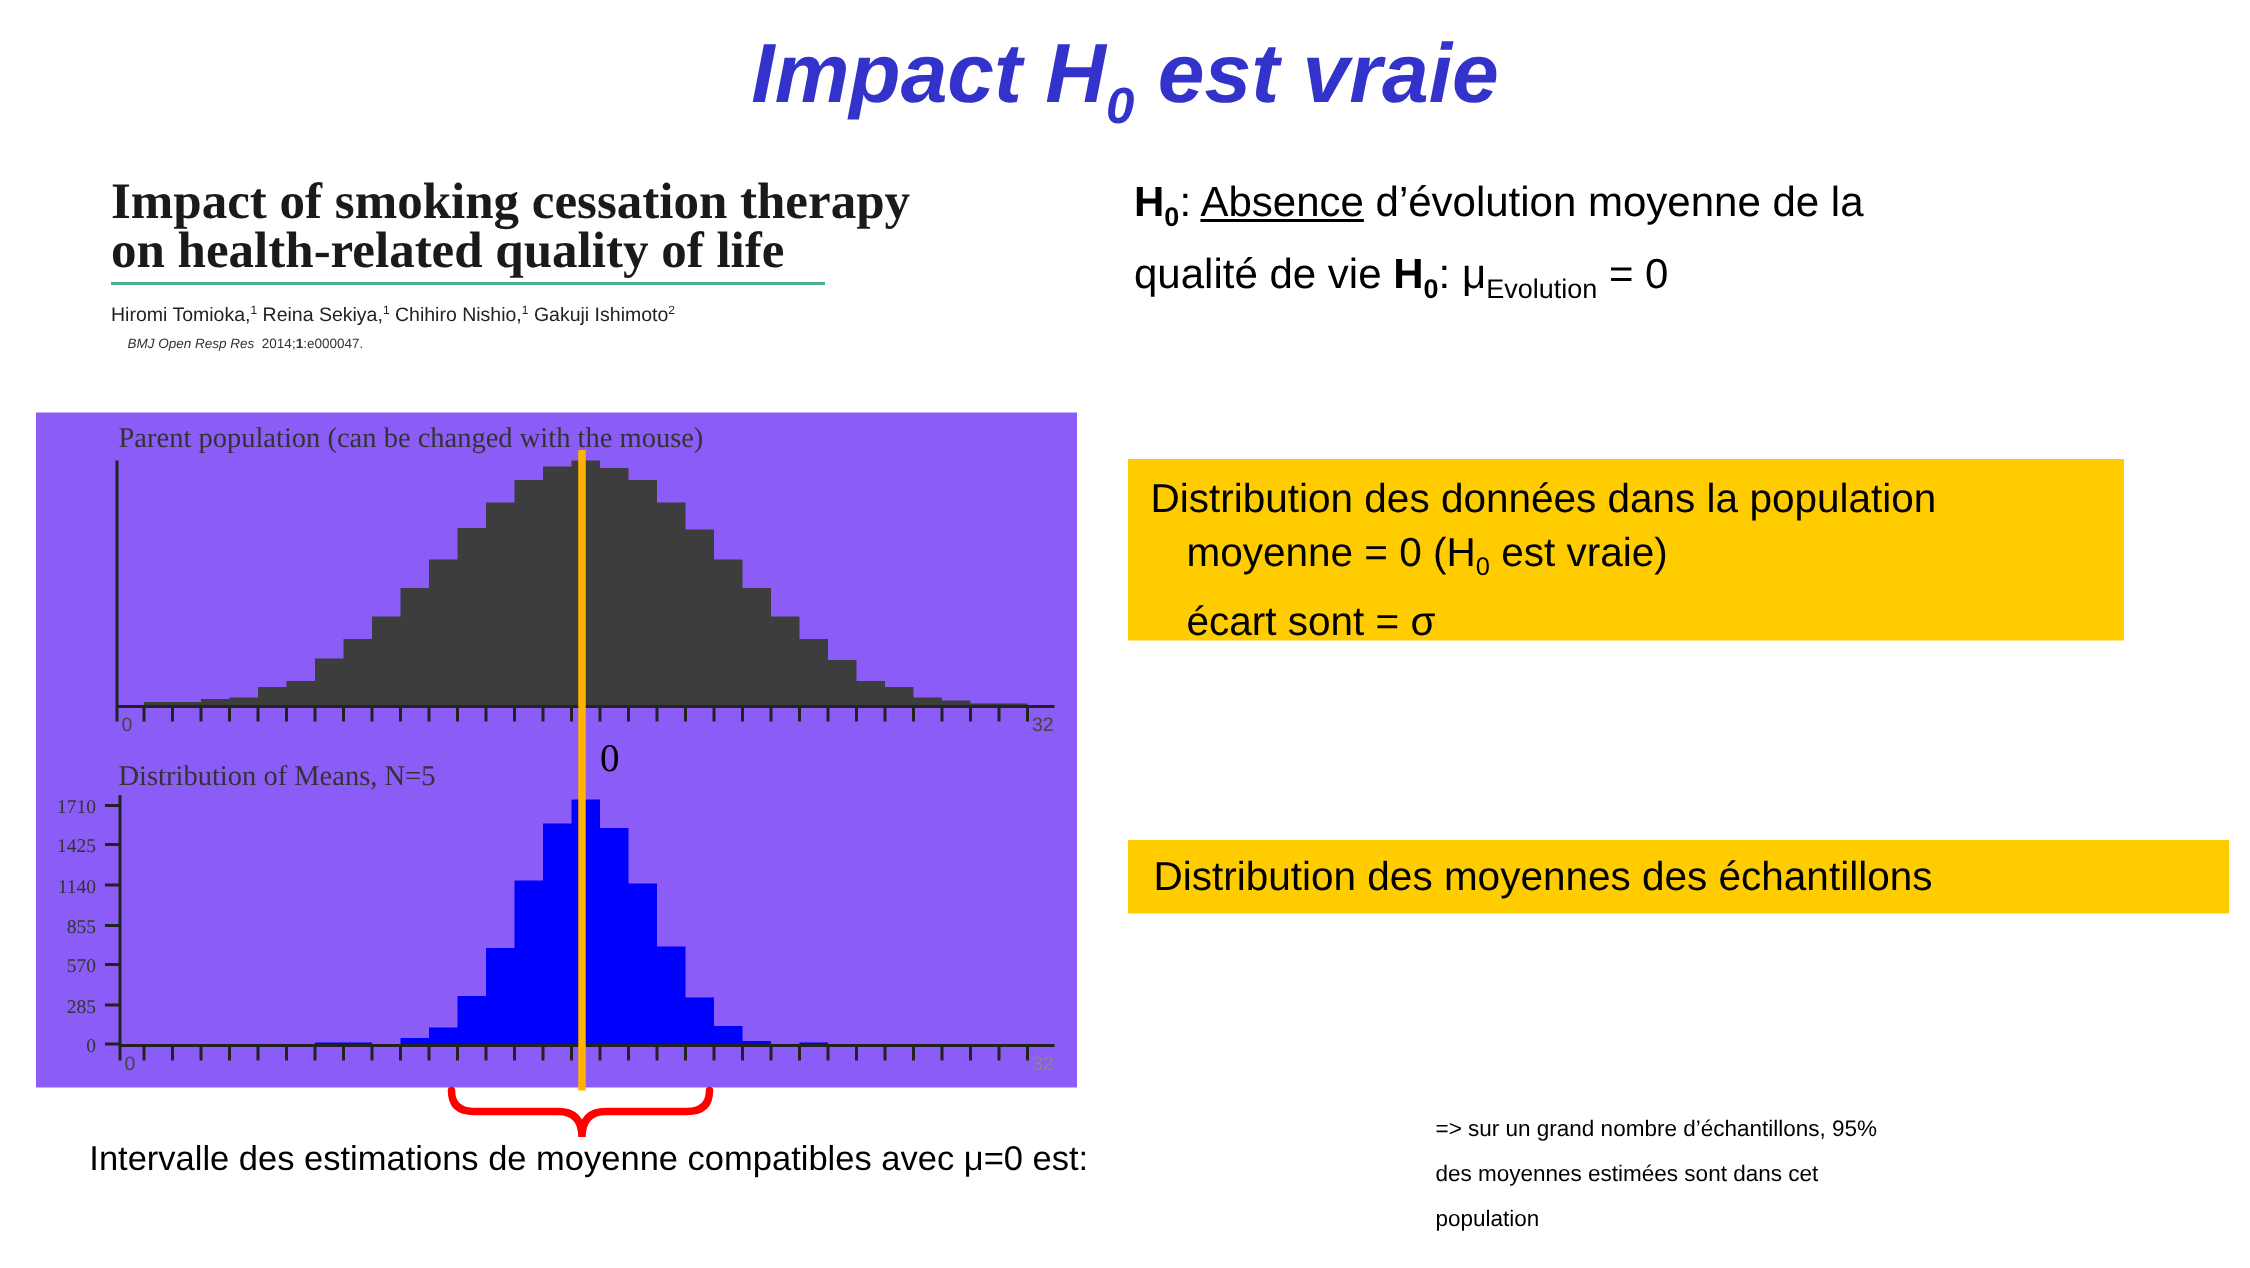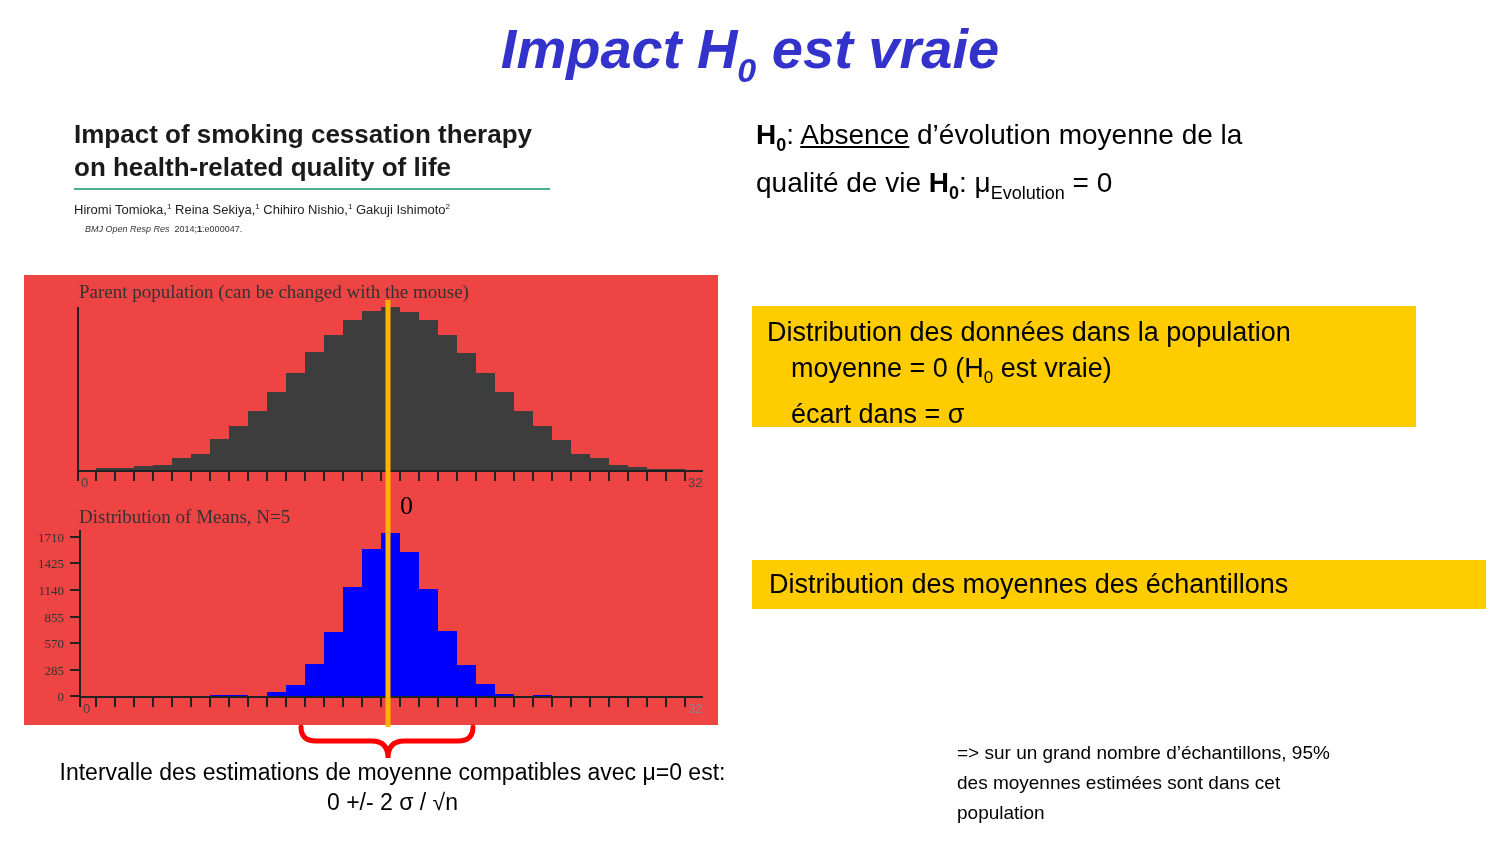--- a/index.html
+++ b/index.html
@@ -2,38 +2,38 @@
 <html><head>
 <meta charset="utf-8">
 <style>
   html, body { margin:0; padding:0; }
   body { width:1500px; height:845px; background:#ffffff; position:relative; overflow:hidden;
          font-family:"Liberation Sans", sans-serif; color:#000; }
   .abs { position:absolute; }
   .title { left:0; width:1500px; top:14px; text-align:center; font-size:56px; font-weight:bold;
            font-style:italic; color:#3333cc; line-height:70px; }
   .title sub { font-size:34px; vertical-align:-14px; line-height:0; }
-  .paper-title { left:74px; top:118px; font-family:Liberation Sans, sans-serif; font-weight:bold;
-                 font-size:26px; line-height:33px; color:#1a1a1a; }
+  .paper-title { left:74px; top:118px; font-family:Liberation Serif, serif; font-weight:bold;
+                 font-size:34px; line-height:33px; color:#1a1a1a; }
   .paper-rule { left:74px; top:188px; width:476px; height:2px; background:#4caf8a; }
   .authors { left:74px; top:202px; font-size:13px; color:#222; }
   .authors sup { font-size:8px; }
   .journal { left:74px; top:224px; font-size:9px; color:#333; font-style:italic;margin-left:11px; }
   .journal b { font-style:normal; }
   .h0 { left:756px; top:116px; font-size:28px; line-height:38px; color:#000; }
   .h0 sub { font-size:18px; }
   .h0 u { text-decoration:underline; }
   .box { background:#ffcc00; font-size:27px; line-height:36px; }
   .box1 { left:752px; top:306px; width:664px; height:121px; padding:8px 12px 0 15px; box-sizing:border-box; }
   .box1 .ind { padding-left:24px; }
   .box1 sub { font-size:17px; }
   .box2 { left:752px; top:560px; width:734px; height:49px; padding:6px 0 0 17px; box-sizing:border-box; }
   .interval { left:20px; top:757px; width:745px; text-align:center; font-size:23px; line-height:30px; }
-  .conclusion { left:957px; top:738px; width:520px; font-size:19px; line-height:30px; }
-  .chart-panel { left:24px; top:275px; width:694px; height:450px; background:#ef4444; }
+  .conclusion { left:957px; top:738px; width:520px; font-size:15px; line-height:30px; }
+  .chart-panel { left:24px; top:275px; width:694px; height:450px; background:#8b5cf6; }
   svg text.serif { font-family:"Liberation Serif", serif; }
 </style>
 </head>
 <body>
 
 <div class="abs title"><span>Impact H</span><sub>0</sub><span> est vraie</span></div>
 
 <div class="abs paper-title">
   <div>Impact of smoking cessation therapy</div>
   <div>on health-related quality of life</div>
@@ -167,26 +167,25 @@
 </div>
 
 <svg class="abs" style="left:0;top:0;" width="1500" height="845" viewBox="0 0 1500 845" xmlns="http://www.w3.org/2000/svg">
   <line x1="388" y1="300" x2="388" y2="727" stroke="#ffb300" stroke-width="5"></line>
   <path d="M301,727 Q301,741 316,741 L372,741 Q388,741 388,758 Q388,741 404,741 L458,741 Q473,741 473,727" fill="none" stroke="#ff0000" stroke-width="5" stroke-linecap="round"></path>
 </svg>
 
 <div class="abs box box1">
   <div>Distribution des données dans la population</div>
   <div class="ind"><span>moyenne = 0 (H</span><sub>0</sub><span> est vraie)</span></div>
-  <div class="ind">écart dans = σ</div>
+  <div class="ind">écart sont = σ</div>
 </div>
 <div class="abs box box2"><span>Distribution des moyennes des échantillons</span></div>
 
 <div class="abs interval">
   <div>Intervalle des estimations de moyenne compatibles avec μ=0 est:</div>
-  <div>0 +/- 2 σ / √n</div>
 </div>
 
 <div class="abs conclusion">
   <div>=&gt;  sur un grand nombre d’échantillons, 95%</div>
   <div>des moyennes estimées sont dans cet</div>
   <div>population</div>
 </div>
 
 </body></html>

